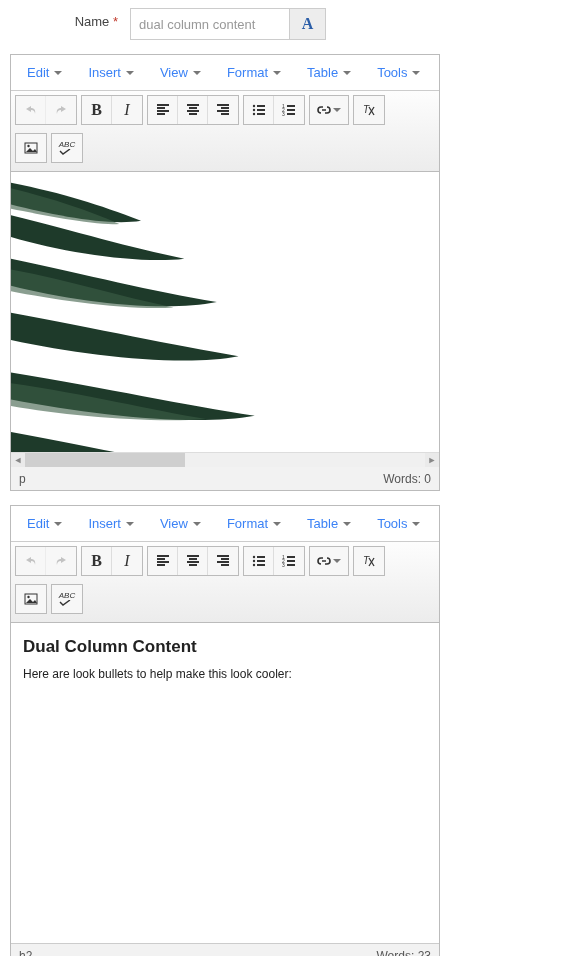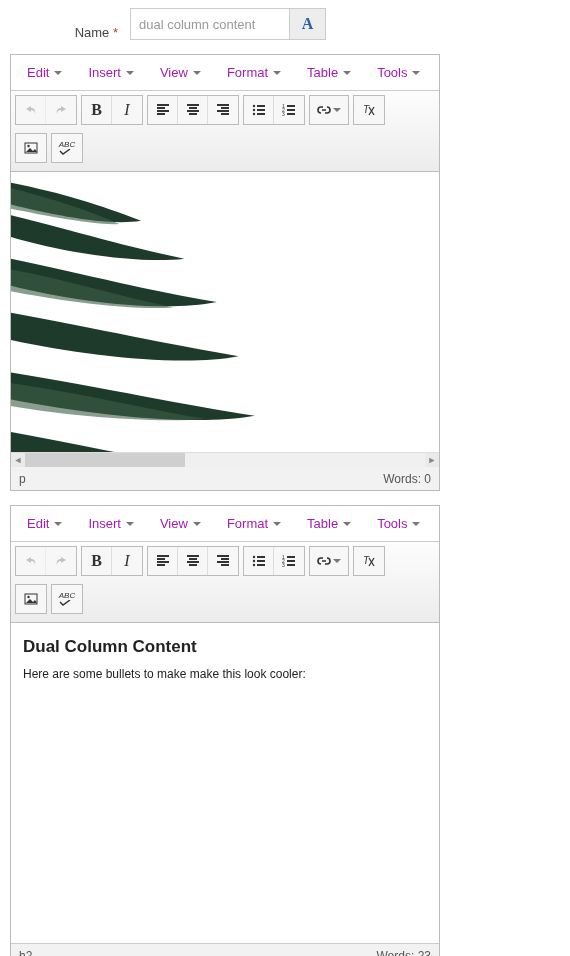--- a/index.html
+++ b/index.html
@@ -1,27 +1,27 @@
 <!DOCTYPE html>
 <html><head>
 <meta charset="utf-8">
 <style>
 * { box-sizing: border-box; margin: 0; padding: 0; }
 body { font-family: Arial, Helvetica, sans-serif; font-size: 13px; color: #333; background: #fff; width: 570px; padding: 8px 10px; }
-.form-row { display: flex; align-items: flex-end; margin-bottom: 14px; }
+.form-row { display: flex; align-items: flex-start; margin-bottom: 14px; }
 .label-col { width: 120px; text-align: right; padding-right: 12px; padding-top: 6px; color: #444; font-size: 13px; }
 .req { color: #c0392b; }
 .control-col { flex: 1; }
 .name-wrapper { display: flex; }
 .name-input { width: 160px; height: 32px; padding: 4px 8px; border: 1px solid #ccc; font-size: 13px; color: #999; background: #fff; }
 .locale-btn { width: 36px; height: 32px; border: 1px solid #ccc; border-left: 0; background: #ededed; display: flex; align-items: center; justify-content: center; color: #2b5ea8; font-family: 'Times New Roman', serif; font-weight: bold; font-size: 16px; cursor: pointer; }
 
 .editor { border: 1px solid #bbb; width: 430px; }
 .menubar { display: flex; padding: 4px 8px; border-bottom: 1px solid #ccc; background: #fff; font-size: 13px; }
-.menu-item { display: flex; align-items: center; padding: 6px 8px; cursor: pointer; color: #a21caf; margin-right: 10px; }
+.menu-item { display: flex; align-items: center; padding: 6px 8px; cursor: pointer; color: #3b82f6; margin-right: 10px; }
 .caret { display: inline-block; width: 0; height: 0; border-left: 4px solid transparent; border-right: 4px solid transparent; border-top: 4px solid #777; margin-left: 5px; }
 
 .toolbar { padding: 4px 4px 0 4px; background: linear-gradient(#fdfdfd, #ececec); border-bottom: 1px solid #bbb; }
 .tb-row { display: flex; flex-wrap: wrap; align-items: center; margin-bottom: 4px; }
 .btn-group { display: flex; border: 1px solid #bbb; margin-right: 4px; margin-bottom: 4px; background: #f7f7f7; }
 .tb-btn { width: 30px; height: 28px; border: none; border-right: 1px solid #ddd; background: transparent; cursor: pointer; display: flex; align-items: center; justify-content: center; position: relative; }
 .tb-btn:last-child { border-right: none; }
 .tb-btn.disabled { opacity: .4; }
 .tb-btn .caret { margin-left: 2px; }
 .tb-btn svg { display: block; }
@@ -380,21 +380,21 @@
                   </svg>
                 </div>
               </button>
           </div>
         </div>
       </div>
 
       <div class="content-area small-h">
         <div class="rte-content">
           <h2>Dual Column Content</h2>
-          <p>Here are some bullets to make make this look cooler:</p>
+          <p>Here are look bullets to help make this look cooler:</p>
         </div>
       </div>
       <div class="status-bar">
         <span>h2</span>
         <span><span>Words:</span> <span>23</span></span>
       </div>
     </div>
   </div>
 </div>
 

